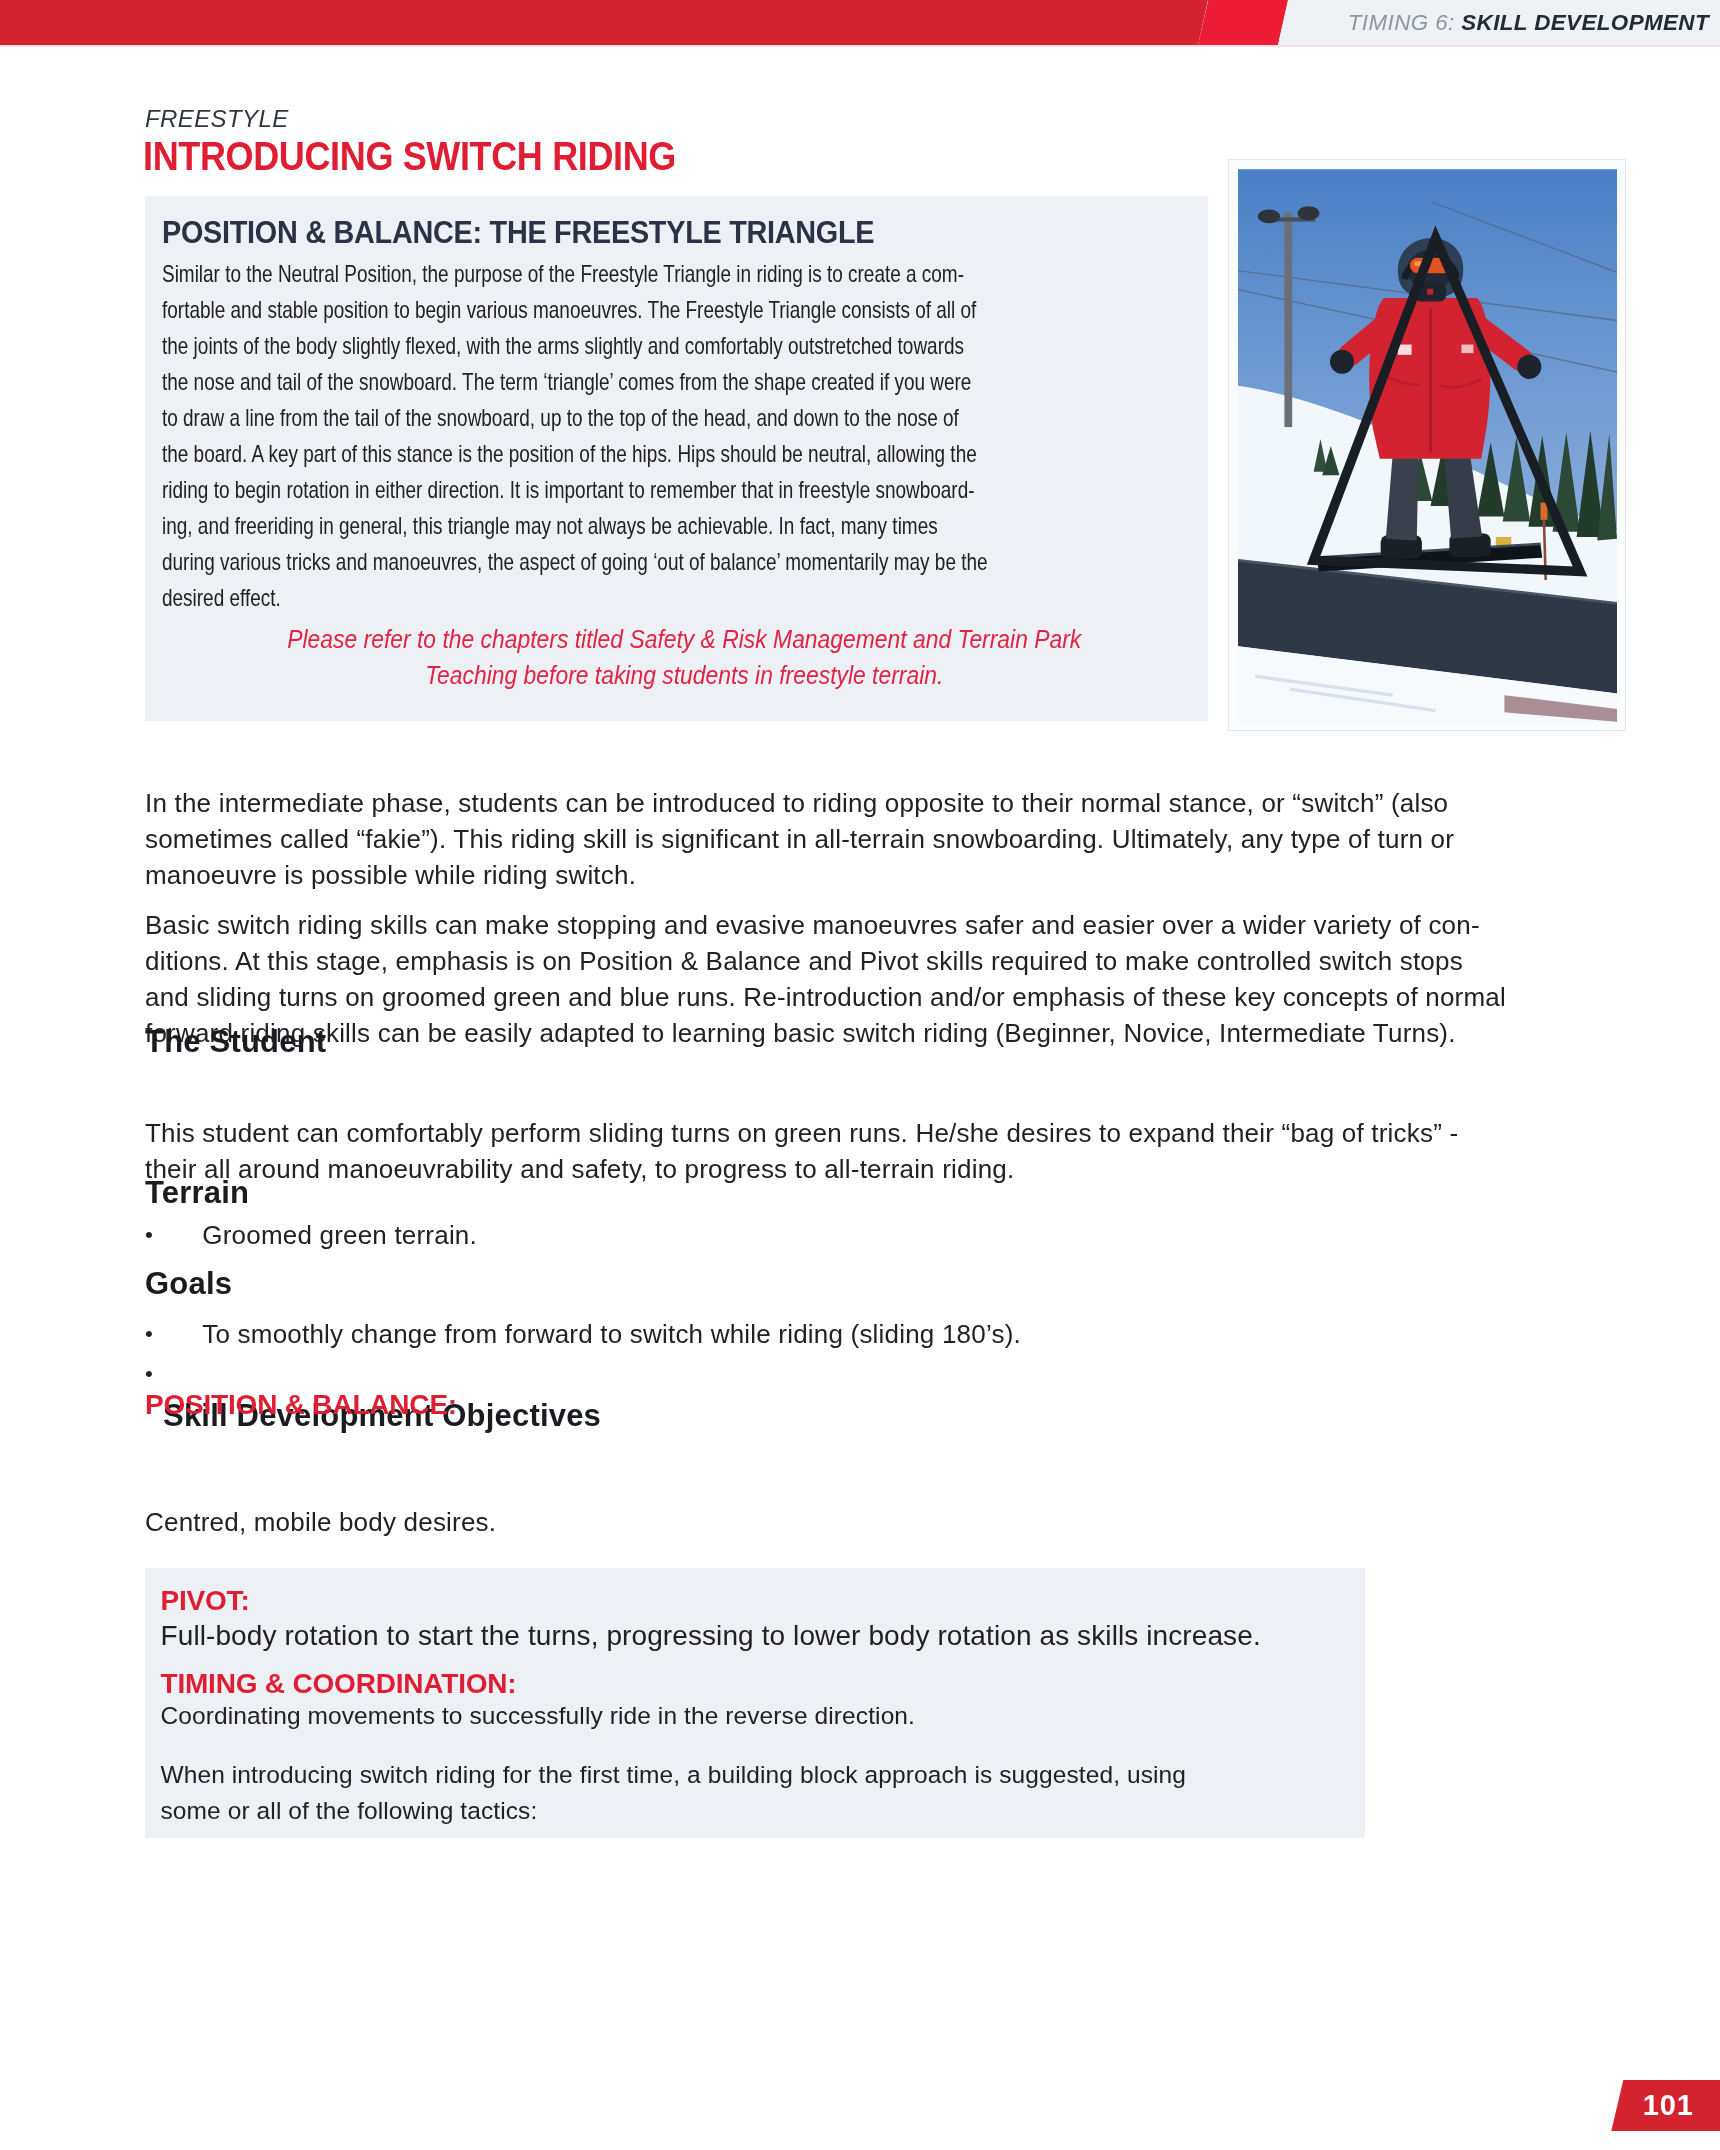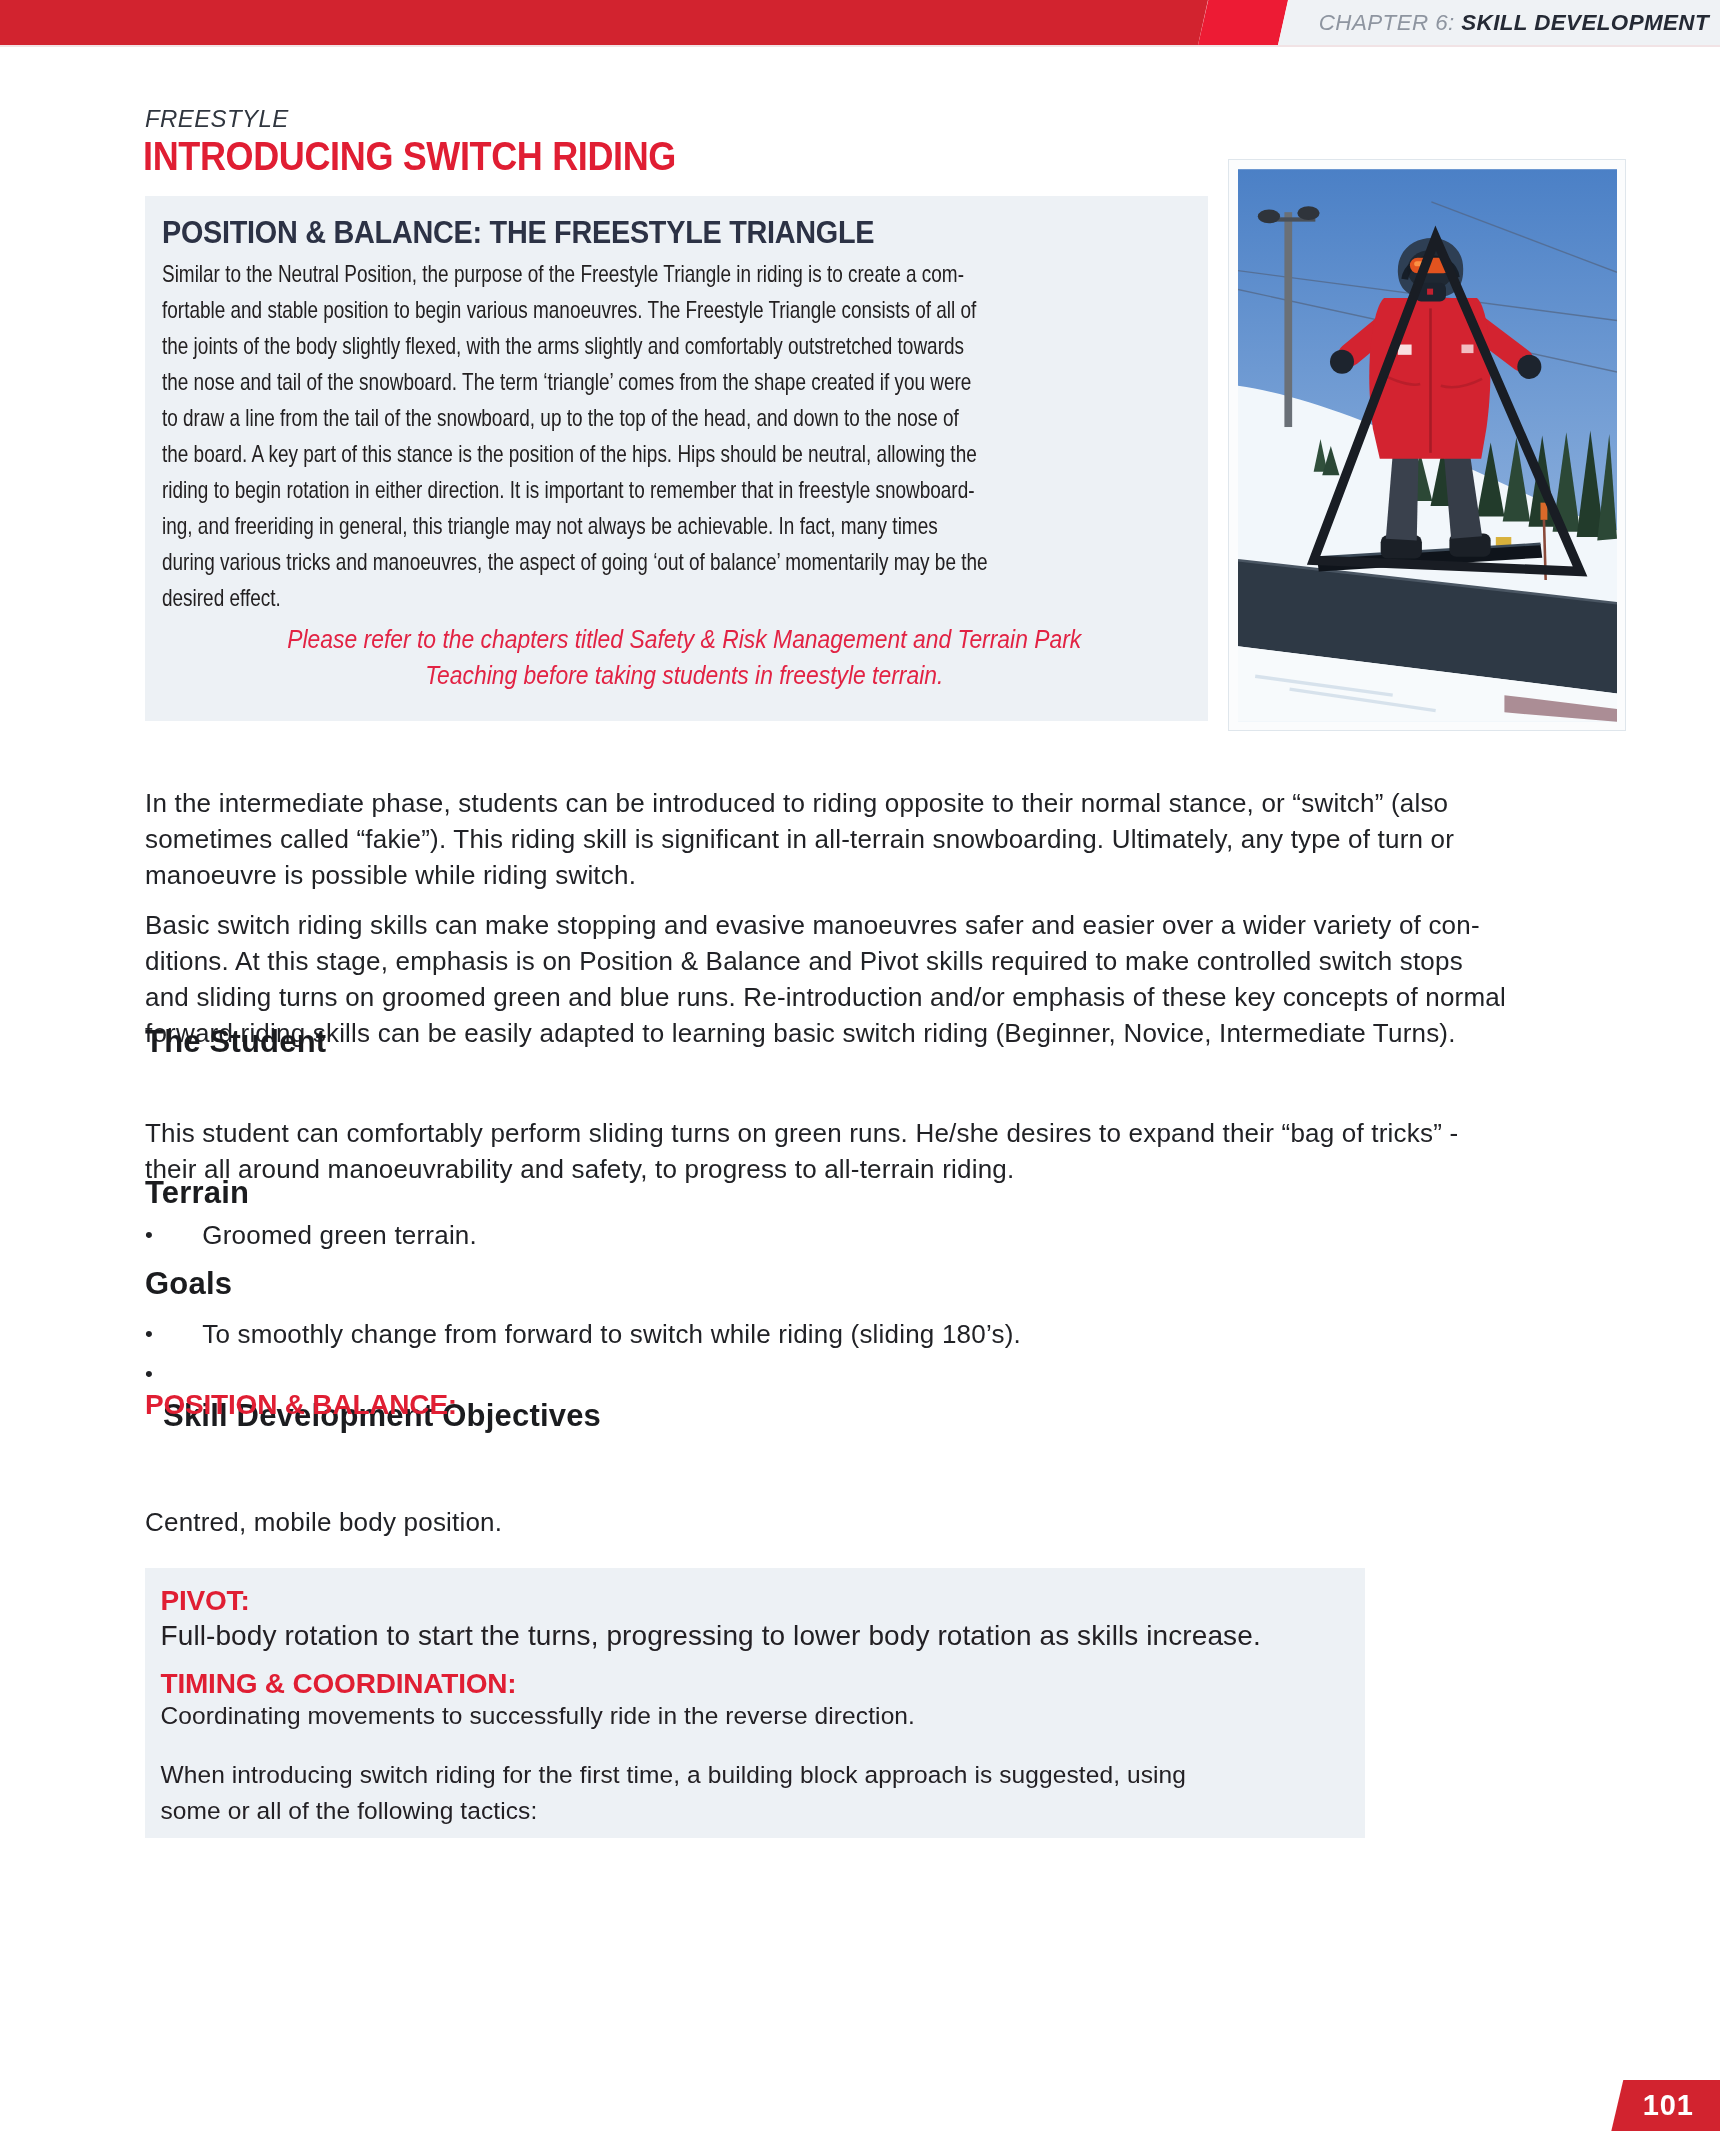--- a/index.html
+++ b/index.html
@@ -74,21 +74,21 @@
 </style>
 </head>
 <body>
 
 <div class="page">
 
   <div class="abs hdr-red"></div>
   <div class="abs hdr-red-slash"></div>
   <div class="abs hdr-strip">
     <div class="hdr-strip-inner">
-      <span class="chap-label">CHAPTER 6: </span><span class="chap-title">SKILL DEVELOPMENT</span>
+      <span class="chap-label">TIMING 6: </span><span class="chap-title">SKILL DEVELOPMENT</span>
     </div>
   </div>
   <div class="abs hdr-underline"></div>
 
   <div class="abs eyebrow">FREESTYLE</div>
   <div class="abs doc-title">INTRODUCING SWITCH RIDING</div>
 
   <div class="abs box1">
     <div class="abs box1-h">POSITION &amp; BALANCE: THE FREESTYLE TRIANGLE</div>
     <div class="abs box1-body pre">Similar to the Neutral Position, the purpose of the Freestyle Triangle in riding is to create a com-
@@ -209,21 +209,21 @@
   <div class="abs bullet-row b-goal1">
     <span class="bullet-dot">•</span>
     <span class="bullet-txt">To smoothly change from forward to switch while riding (sliding 180’s).</span>
   </div>
   <div class="abs bullet-row b-goal2">
     <span class="bullet-dot">•</span>
   </div>
 
   <div class="abs h-bold h-sdo">Skill Development Objectives</div>
   <div class="abs red-label pb-label">POSITION &amp; BALANCE:</div>
-  <div class="abs pb-text">Centred, mobile body position.</div>
+  <div class="abs pb-text">Centred, mobile body desires.</div>
 
   <div class="abs box2">
     <div class="abs red-label b2-pivot-label">PIVOT:</div>
     <div class="abs b2-pivot-text">Full-body rotation to start the turns, progressing to lower body rotation as skills increase.</div>
     <div class="abs red-label b2-timing-label">TIMING &amp; COORDINATION:</div>
     <div class="abs b2-timing-text">Coordinating movements to successfully ride in the reverse direction.</div>
     <div class="abs b2-closing pre">When introducing switch riding for the first time, a building block approach is suggested, using
 some or all of the following tactics:</div>
   </div>
 

